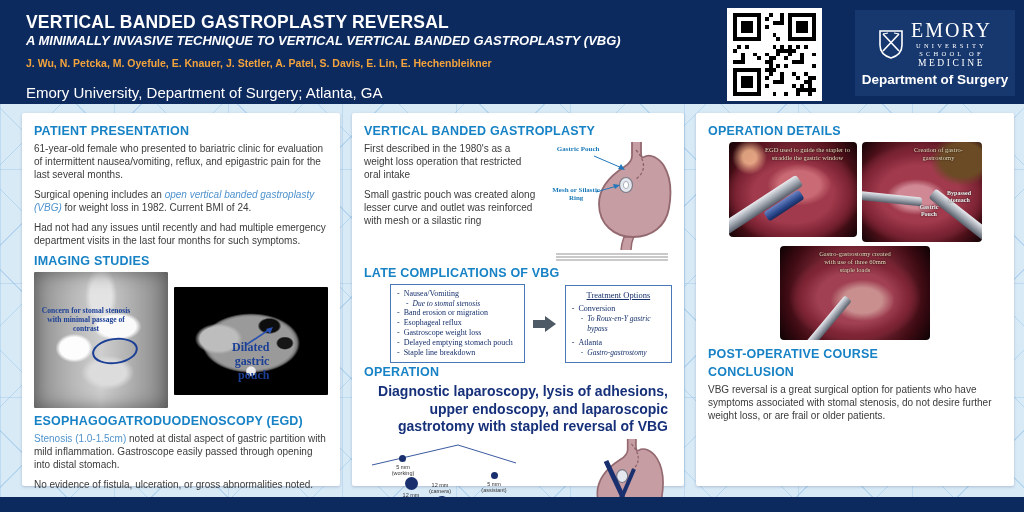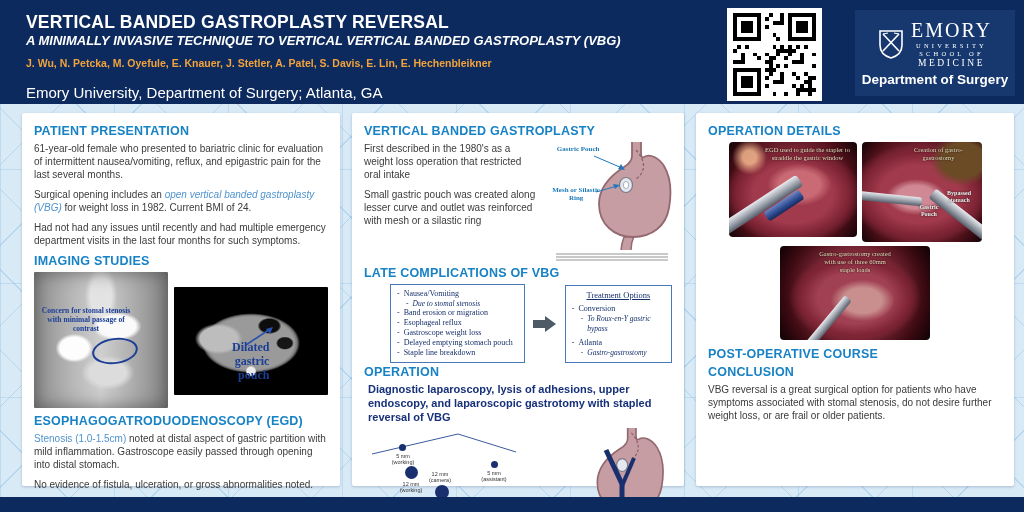--- a/index.html
+++ b/index.html
@@ -83,21 +83,21 @@
   .comp-box { width:146px; }
   .treat-box { width:116px; }
   .nb-item { display:flex; gap:4px; }
   .nb-sub { display:flex; gap:4px; margin-left:9px; font-style:italic; font-size:7.5px; }
   .treat-title { display:block; text-align:center; text-decoration:underline; font-size:8.5px; margin-bottom:4px; }
   .treat-gap { height:5px; }
   .big-arrow { position:relative; width:24px; height:16px; flex:0 0 auto; }
   .big-arrow .bar { position:absolute; left:0; top:4px; width:12px; height:8px; background:#4e5a66; }
   .big-arrow .tip { position:absolute; left:12px; top:0; width:0; height:0;
     border-top:8px solid transparent; border-bottom:8px solid transparent; border-left:11px solid #4e5a66; }
-  .op-statement { font-size:11px; font-weight:bold; color:#16307a; text-align:left; line-height:1.25; margin:1px 4px 3px 4px; }
+  .op-statement { font-size:14px; font-weight:bold; color:#16307a; text-align:right; line-height:1.25; margin:1px 4px 3px 4px; }
   .op-row { display:flex; gap:4px; }
   .ports { position:relative; width:192px; height:95px; }
   .ports svg.lines { position:absolute; left:0; top:0; width:192px; height:95px; }
   .dot { position:absolute; border-radius:50%; background:#1a2f6e; }
   .ring { position:absolute; border-radius:50%; border:1.5px solid #1a2f6e; background:#fff; }
   .plabel { position:absolute; width:46px; text-align:center; font-size:5.5px; line-height:1.15; color:#333; }
   .op-stomach { position:relative; width:108px; height:100px; }
   .op-stomach svg { position:absolute; left:0; top:0; width:108px; height:100px; }
   .glabel { position:absolute; right:-2px; top:70px; font-size:6px; font-weight:bold; color:#222; }
   

